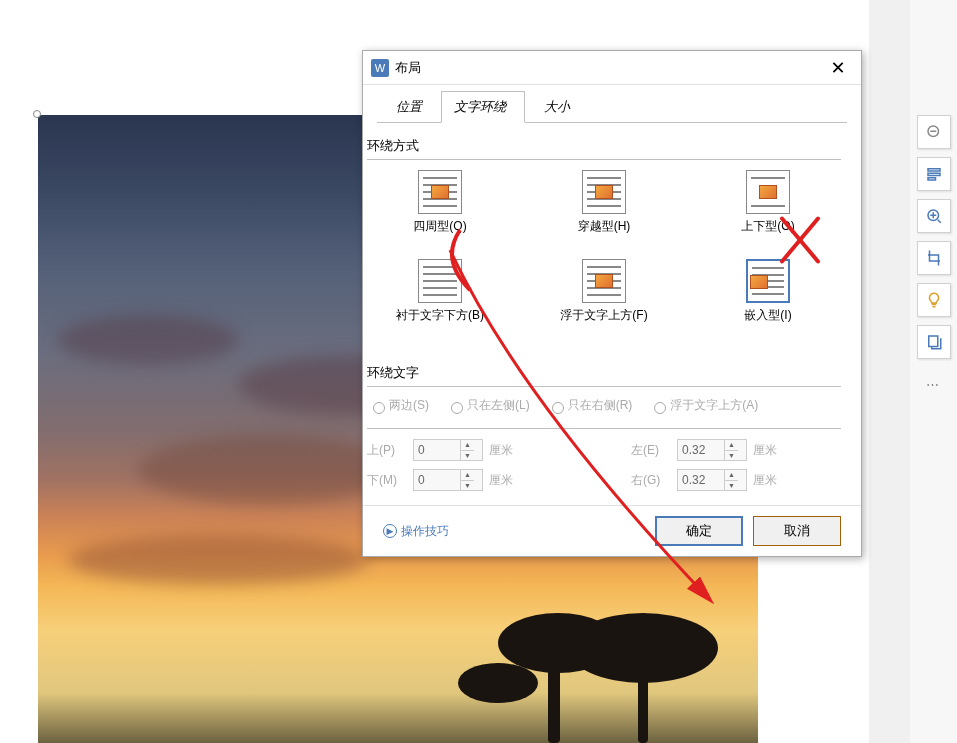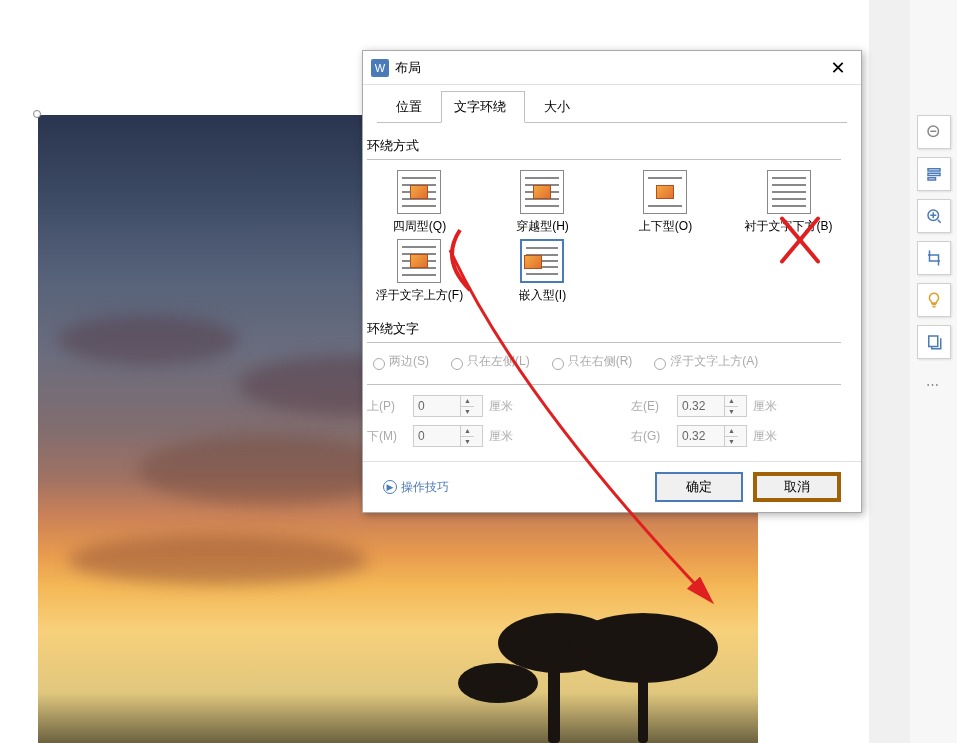--- a/index.html
+++ b/index.html
@@ -97,40 +97,41 @@
     .close-btn { width: 30px; height: 30px; display: flex; align-items: center; justify-content: center; font-size: 18px; cursor: pointer; }
     .tabs {
       display: flex;
       padding: 6px 14px 0 14px;
     }
     .tab {
       padding: 6px 18px;
       font-size: 13px;
       cursor: pointer;
       border: 1px solid transparent;
+      font-style: italic;
     }
     .tab.active {
       border: 1px solid #c0c0c0;
       border-bottom: 1px solid #fff;
       background: #fff;
       position: relative;
       z-index: 2;
       padding-left: 12px;
     }
     .tab-underline {
       border-bottom: 1px solid #c0c0c0;
       margin: -1px 14px 0 14px;
     }
     .content { padding: 8px 20px 14px 4px; }
     .section-label { font-size: 13px; margin: 6px 0 4px 0; }
     .section-line { border-bottom: 1px solid #c0c0c0; margin-bottom: 10px; }
     .wrap-grid {
       display: grid;
-      grid-template-columns: repeat(4, 1fr);
-      gap: 4px 18px;
+      grid-template-columns: repeat(3, 1fr);
+      gap: 24px 18px;
       justify-items: center;
       margin-bottom: 16px;
     }
     .wrap-item { display: flex; flex-direction: column; align-items: center; cursor: pointer; }
     .wrap-box {
       width: 44px; height: 44px;
       border: 1px solid #888;
       background: #fff;
       padding: 4px;
       display: flex;
@@ -212,21 +213,21 @@
       border: 1.5px solid #4a7ab8;
       border-radius: 50%;
       display: flex;
       align-items: center;
       justify-content: center;
       font-size: 9px;
     }
     .btn {
       min-width: 88px;
       height: 30px;
-      border: 4px solid #a16207;
+      border: 1px solid #a16207;
       background: #f0f0f0;
       cursor: pointer;
       font-size: 13px;
     }
     .btn.primary { border: 2px solid #4a7ab8; }
     .annotation {
       position: absolute;
       pointer-events: none;
     }
     .red-x {

